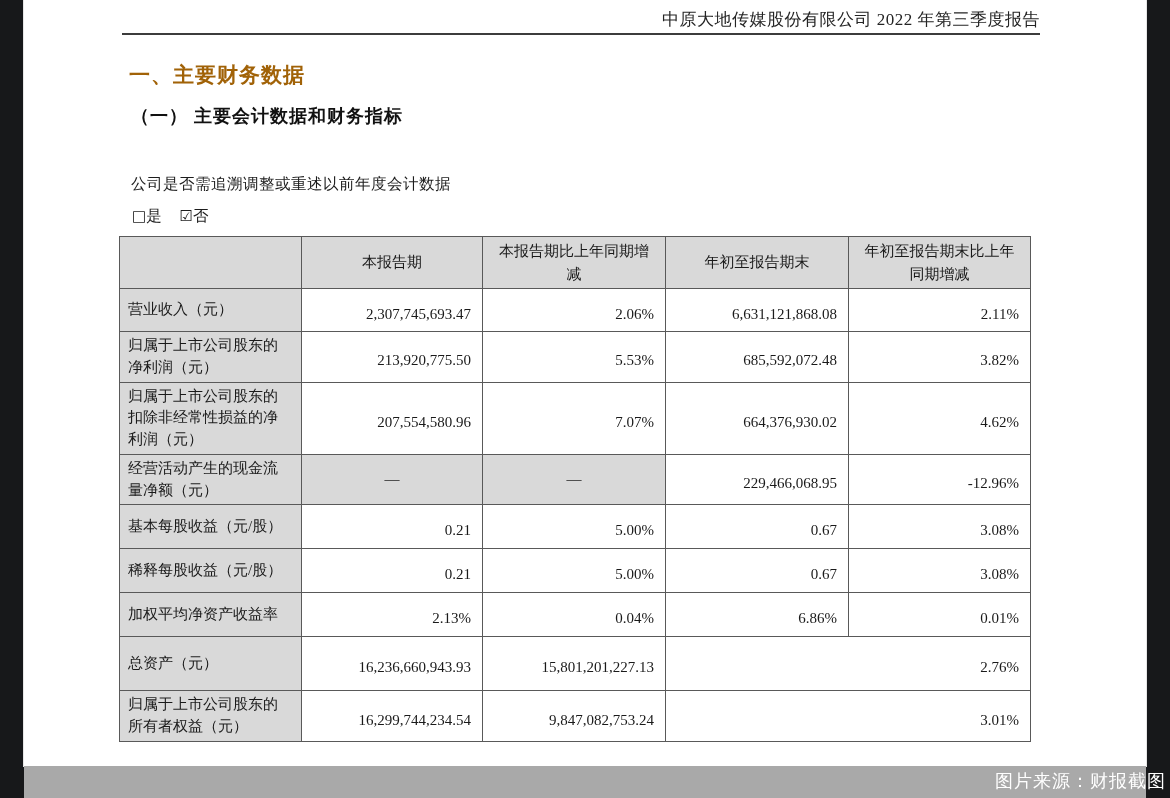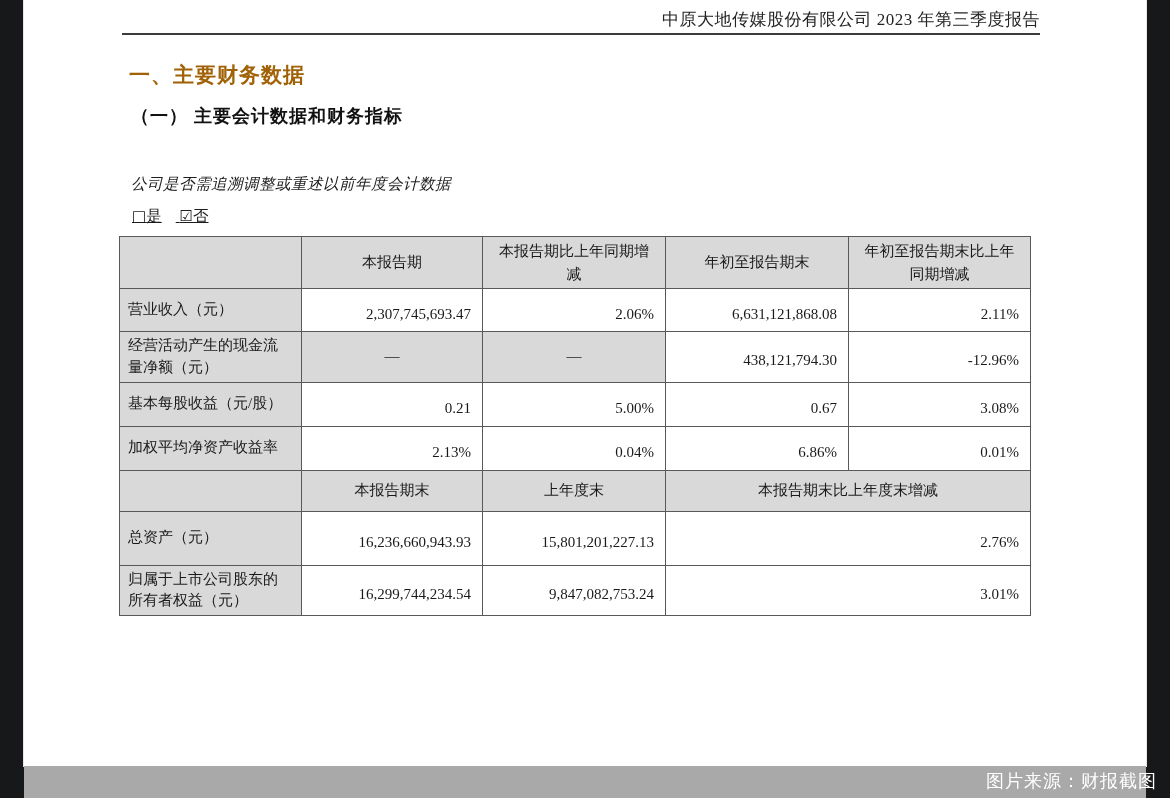--- a/index.html
+++ b/index.html
@@ -15,21 +15,21 @@
     width:1122px; height:766px;
     background:#ffffff;
     box-shadow:0 0 0 1px #e6e6e6;
   }
   .footer-band {
     position:absolute; left:24px; top:766px;
     width:1122px; height:32px;
     background:#a9a9a9;
   }
   .footer-credit {
-    position:absolute; top:770px; right:13px;
+    position:absolute; top:770px; right:4px;
     color:#ffffff; font-size:18px; line-height:22px;
     font-family:Liberation Serif, serif;
     z-index:6; letter-spacing:1px;
   }
   .doc-header {
     position:absolute; top:8px; right:106px;
     font-size:17px; color:#242424; letter-spacing:0.5px;
   }
   .doc-header-rule {
     position:absolute; left:98px; top:33px;
@@ -40,25 +40,25 @@
     font-family:"Liberation Sans","DejaVu Sans",sans-serif;
     font-size:21px; font-weight:700; color:#a16207; letter-spacing:1px;
   }
   .subsec-title {
     position:absolute; left:107px; top:104px;
     font-family:"Liberation Sans","DejaVu Sans",sans-serif;
     font-size:18px; font-weight:700; color:#111; letter-spacing:1px;
   }
   .question {
     position:absolute; left:107px; top:174px;
-    font-size:15.5px; color:#1c1c1c; letter-spacing:0.5px;font-style:italic;
+    font-size:15.5px; color:#1c1c1c; letter-spacing:0.5px;
   }
   .checks {
     position:absolute; left:108px; top:206px;
-    font-size:15.5px; color:#1c1c1c;text-decoration:underline;
+    font-size:15.5px; color:#1c1c1c;
   }
   .checks .opt { margin-right:14px; }
   .checks .box { font-family:"DejaVu Sans",sans-serif; font-size:15px; }
 
   table.fin {
     position:absolute; left:95px; top:236px;
     width:911px;
     border-collapse:collapse; table-layout:fixed;
     font-size:15px; color:#1a1a1a;
   }
@@ -81,21 +81,21 @@
   }
   .dash {
     background:#d9d9d9; text-align:center; padding:3px 4px;
   }
 </style>
 </head>
 <body>
 
 <div class="page">
 
-  <div class="doc-header">中原大地传媒股份有限公司 2023 年第三季度报告</div>
+  <div class="doc-header">中原大地传媒股份有限公司 2022 年第三季度报告</div>
   <div class="doc-header-rule"></div>
 
   <div class="sec-title">一、主要财务数据</div>
 
   <div class="subsec-title">（一）  主要会计数据和财务指标</div>
 
   <div class="question">公司是否需追溯调整或重述以前年度会计数据</div>
 
   <div class="checks">
     <span class="opt"><span class="box">□</span><span>是</span></span>
@@ -118,46 +118,61 @@
       <th class="hdr">年初至报告期末</th>
       <th class="hdr">年初至报告期末比上年同期增减</th>
     </tr>
     <tr style="height:43px">
       <th class="lbl">营业收入（元）</th>
       <td class="num">2,307,745,693.47</td>
       <td class="num">2.06%</td>
       <td class="num">6,631,121,868.08</td>
       <td class="num">2.11%</td>
     </tr>
+    <tr style="height:45px">
+      <th class="lbl">归属于上市公司股东的净利润（元）</th>
+      <td class="num">213,920,775.50</td>
+      <td class="num">5.53%</td>
+      <td class="num">685,592,072.48</td>
+      <td class="num">3.82%</td>
+    </tr>
+    <tr style="height:66px">
+      <th class="lbl">归属于上市公司股东的扣除非经常性损益的净利润（元）</th>
+      <td class="num">207,554,580.96</td>
+      <td class="num">7.07%</td>
+      <td class="num">664,376,930.02</td>
+      <td class="num">4.62%</td>
+    </tr>
     <tr style="height:44px">
       <th class="lbl">经营活动产生的现金流量净额（元）</th>
       <td class="dash">—</td>
       <td class="dash">—</td>
-      <td class="num">438,121,794.30</td>
+      <td class="num">229,466,068.95</td>
       <td class="num">-12.96%</td>
     </tr>
     <tr style="height:44px">
       <th class="lbl">基本每股收益（元/股）</th>
+      <td class="num">0.21</td>
+      <td class="num">5.00%</td>
+      <td class="num">0.67</td>
+      <td class="num">3.08%</td>
+    </tr>
+    <tr style="height:44px">
+      <th class="lbl">稀释每股收益（元/股）</th>
       <td class="num">0.21</td>
       <td class="num">5.00%</td>
       <td class="num">0.67</td>
       <td class="num">3.08%</td>
     </tr>
     <tr style="height:44px">
       <th class="lbl">加权平均净资产收益率</th>
       <td class="num">2.13%</td>
       <td class="num">0.04%</td>
       <td class="num">6.86%</td>
       <td class="num">0.01%</td>
-    </tr>
-    <tr style="height:41px">
-      <th class="lbl"></th>
-      <th class="hdr">本报告期末</th>
-      <th class="hdr">上年度末</th>
-      <th class="hdr" colspan="2">本报告期末比上年度末增减</th>
     </tr>
     <tr style="height:54px">
       <th class="lbl">总资产（元）</th>
       <td class="num">16,236,660,943.93</td>
       <td class="num">15,801,201,227.13</td>
       <td class="num" colspan="2">2.76%</td>
     </tr>
     <tr style="height:48px">
       <th class="lbl">归属于上市公司股东的所有者权益（元）</th>
       <td class="num">16,299,744,234.54</td>

